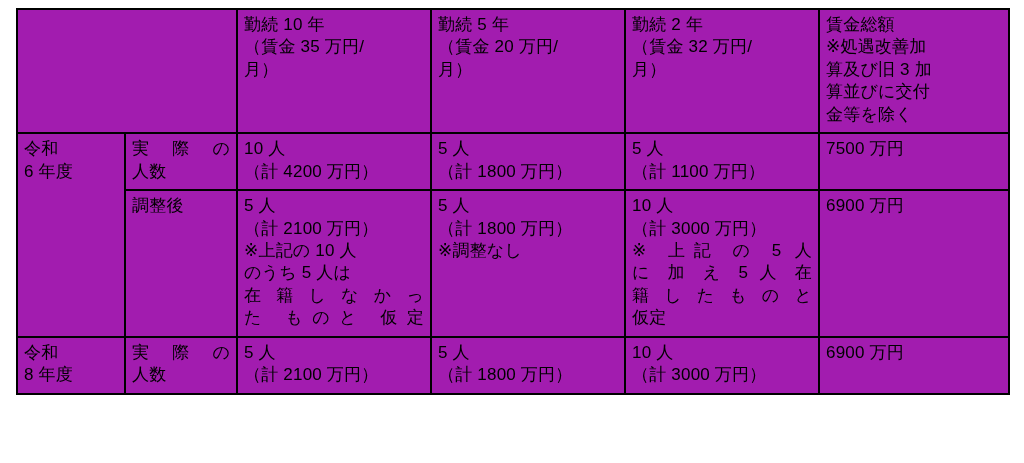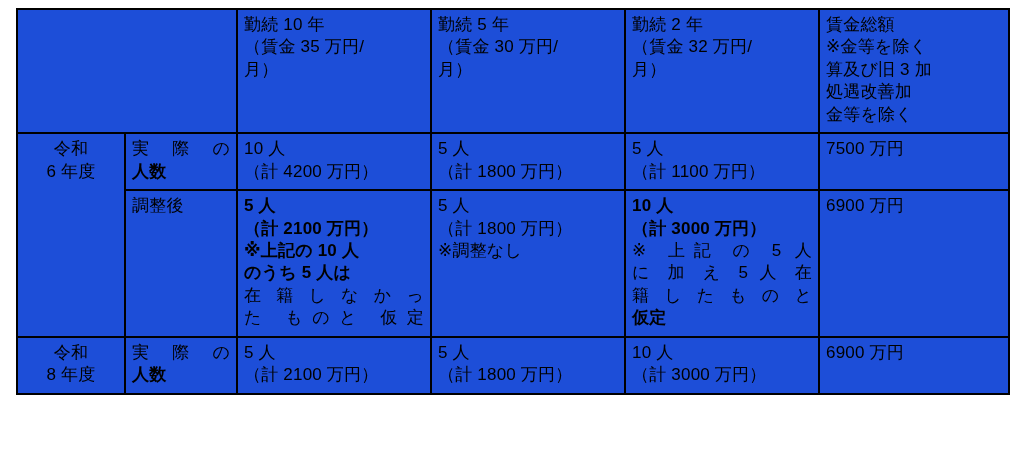--- a/index.html
+++ b/index.html
@@ -20,21 +20,21 @@
     height: 463px;
     background: #ffffff;
   }
   table.wage-table {
     position: absolute;
     left: 16px;
     top: 8px;
     width: 992px;
     border-collapse: collapse;
     table-layout: fixed;
-    background: #1d4ed8;
+    background: #a21caf;
   }
   table.wage-table td {
     border: 2px solid #000000;
     vertical-align: top;
     padding: 4px 6px 6px 6px;
     font-size: 17px;
     line-height: 1.32;
     letter-spacing: 0.2px;
   }
   
@@ -46,25 +46,24 @@
   col.c-total  { width: 190px; }
 
   .cell-line { display: block; white-space: pre-wrap; }
   .justify .cell-line {
     text-align: justify;
     text-align-last: justify;
   }
   .justify .cell-line.nojust {
     text-align: left;
     text-align-last: left;
-    font-weight: bold;
   }
   .head-cell { font-size: 17px; }
   .blank-cell { border: 2px solid #000000; }
-  .year-cell .cell-line { white-space: nowrap; text-align: center; }
+  .year-cell .cell-line { white-space: nowrap; }
 </style>
 </head>
 <body>
 
 <div class="page">
   <table class="wage-table">
     <colgroup>
       <col class="c-year">
       <col class="c-kind">
       <col class="c-d1">
@@ -76,33 +75,33 @@
 
       <tr>
         <td class="blank-cell" colspan="2"></td>
         <td class="head-cell">
           <span class="cell-line">勤続 10 年</span>
           <span class="cell-line">（賃金 35 万円/</span>
           <span class="cell-line">月）</span>
         </td>
         <td class="head-cell">
           <span class="cell-line">勤続 5 年</span>
-          <span class="cell-line">（賃金 30 万円/</span>
+          <span class="cell-line">（賃金 20 万円/</span>
           <span class="cell-line">月）</span>
         </td>
         <td class="head-cell">
           <span class="cell-line">勤続 2 年</span>
           <span class="cell-line">（賃金 32 万円/</span>
           <span class="cell-line">月）</span>
         </td>
         <td class="head-cell">
           <span class="cell-line">賃金総額</span>
-          <span class="cell-line">※金等を除く</span>
+          <span class="cell-line">※処遇改善加</span>
           <span class="cell-line">算及び旧 3 加</span>
-          <span class="cell-line">処遇改善加</span>
+          <span class="cell-line">算並びに交付</span>
           <span class="cell-line">金等を除く</span>
         </td>
       </tr>
 
       <tr>
         <td class="year-cell" rowspan="2">
           <span class="cell-line">令和</span>
           <span class="cell-line">6 年度</span>
         </td>
         <td class="justify">

